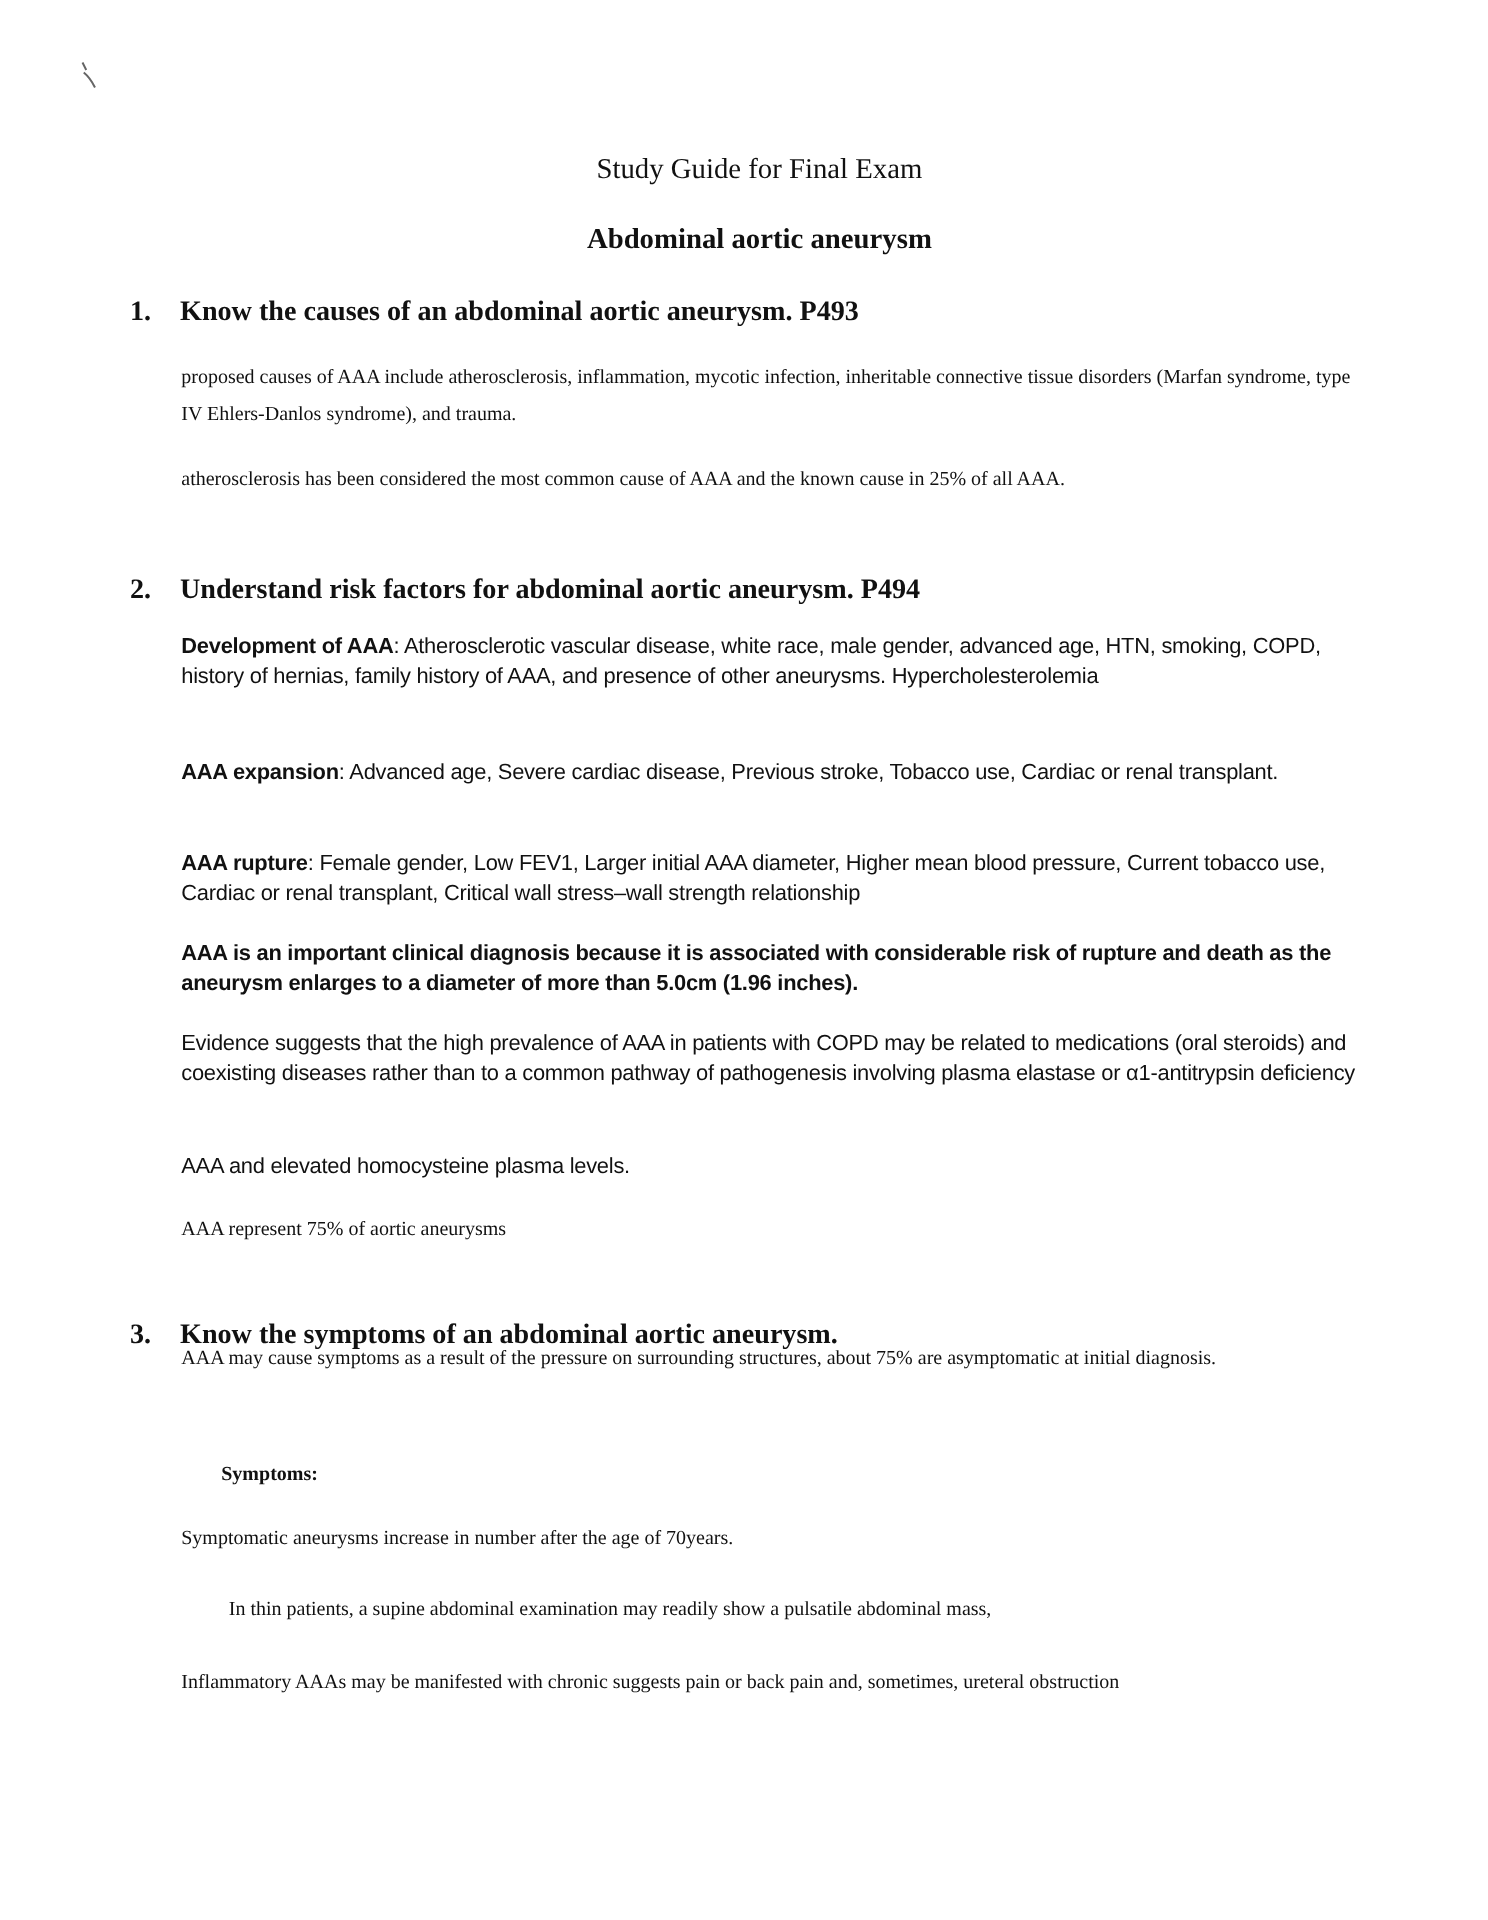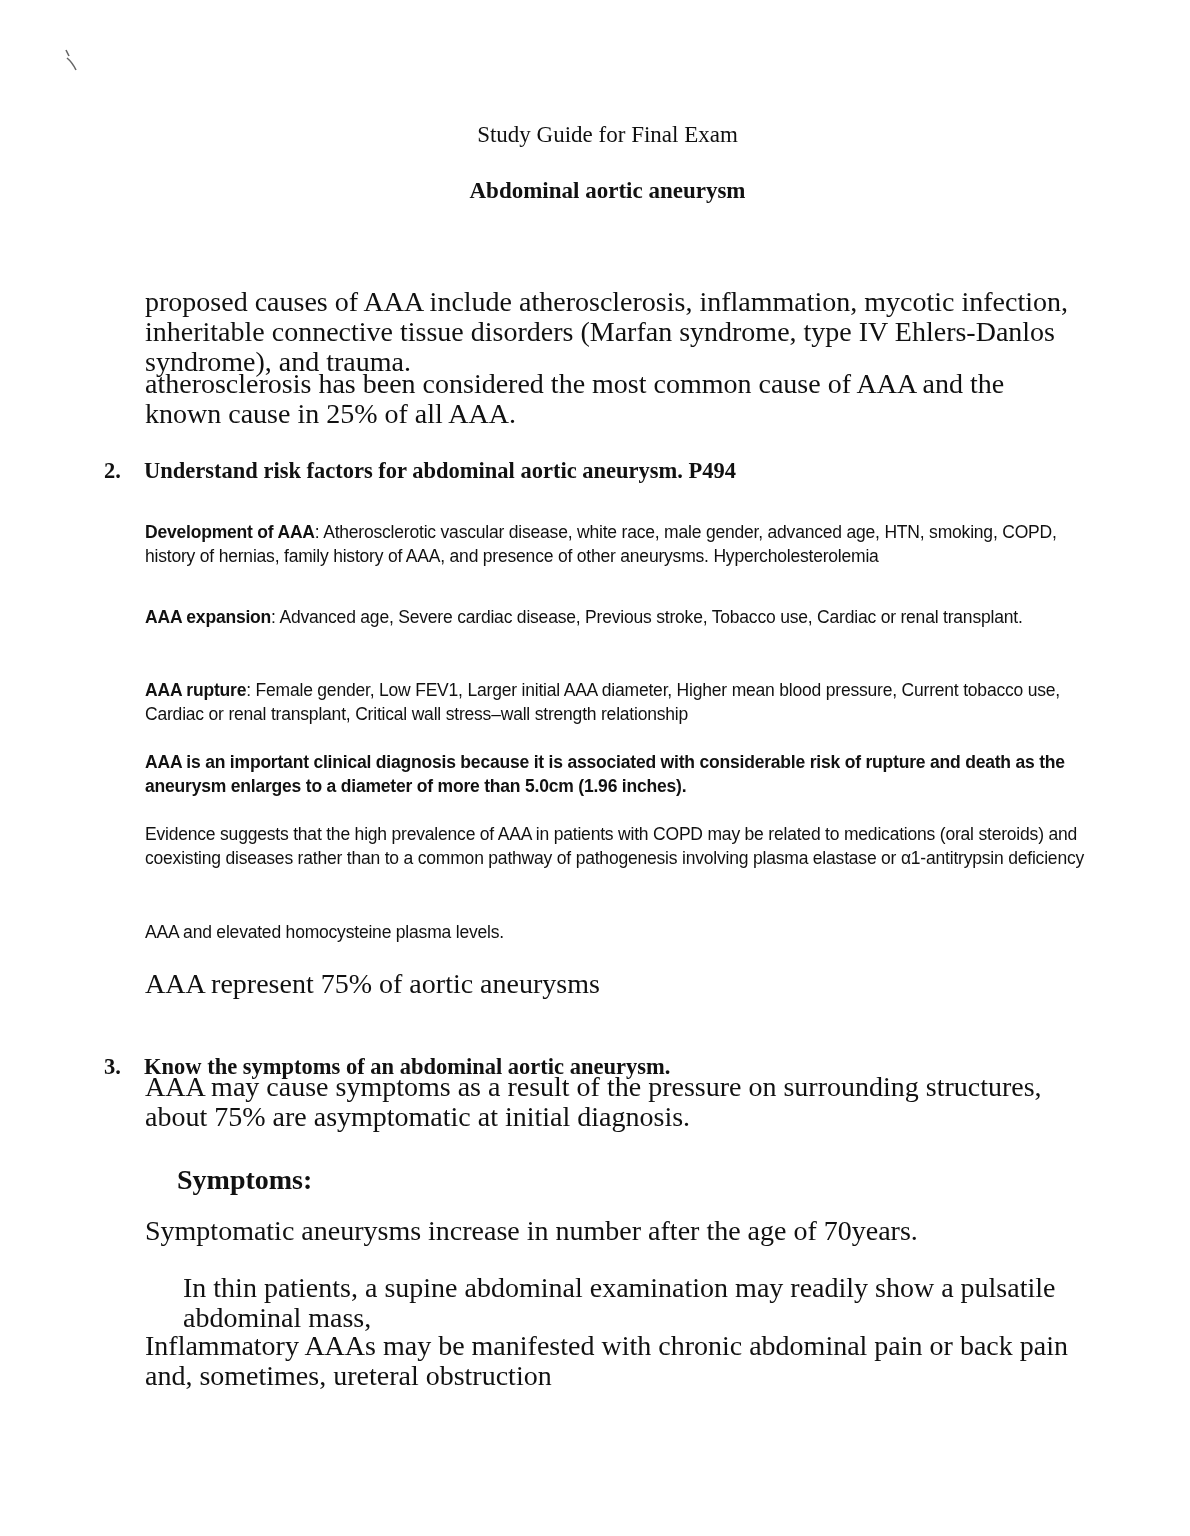--- a/index.html
+++ b/index.html
@@ -19,21 +19,21 @@
       position: absolute; left: 0; width: 1215px; text-align: center;
       font-size: 23px; top: 178px; font-weight: bold;
     }
     .q {
       position: absolute; left: 104px; font-size: 22.5px; font-weight: bold;
       white-space: nowrap;
     }
     .q .num { display: inline-block; width: 40px; }
     .p-serif {
       position: absolute; left: 145px; width: 940px;
-      font-family: "Liberation Serif", serif; font-size: 28px; line-height: 30px;
+      font-family: "Liberation Serif", serif; font-size: 16px; line-height: 30px;
     }
     .p-sans {
       position: absolute; left: 145px; width: 945px;
       font-family: "Liberation Sans", sans-serif; font-size: 17.5px; line-height: 24px;
       letter-spacing: -0.2px;
     }
     .b { font-weight: bold; }
     .serif-bold { font-weight: bold; }
   </style>
 </head>
@@ -41,28 +41,31 @@
 
 <div class="page">
 
   <svg class="scan-mark" viewBox="0 0 14 24">
     <path d="M2 2 L5 8 M3 10 Q8 14 12 22" stroke="#666" stroke-width="1.6" fill="none"></path>
   </svg>
 
   <div class="title">Study Guide for Final Exam</div>
   <div class="subtitle">Abdominal aortic aneurysm</div>
 
+  <div class="q" style="top:236px;">
+    <span class="num">1.</span><span>Know the causes of an abdominal aortic aneurysm. P493</span>
+  </div>
   <div class="p-serif" style="top:287px;">proposed causes of AAA include atherosclerosis, inflammation, mycotic infection, inheritable connective tissue disorders (Marfan syndrome, type IV Ehlers-Danlos syndrome), and trauma.</div>
   <div class="p-serif" style="top:369px;">atherosclerosis has been considered the most common cause of AAA and the known cause in 25% of all AAA.</div>
 
   <div class="q" style="top:458px;">
     <span class="num">2.</span><span>Understand risk factors for abdominal aortic aneurysm. P494</span>
   </div>
 
-  <div class="p-sans" style="top:520px;">
+  <div class="p-sans" style="top:504px;">
     <span class="b">Development of AAA</span><span>: Atherosclerotic vascular disease, white race, male gender, advanced age, HTN, smoking, COPD, history of hernias, family history of AAA, and presence of other aneurysms. Hypercholesterolemia</span>
   </div>
 
   <div class="p-sans" style="top:605px;">
     <span class="b">AAA expansion</span><span>: Advanced age, Severe cardiac disease, Previous stroke, Tobacco use, Cardiac or renal transplant.</span>
   </div>
 
   <div class="p-sans" style="top:678px;">
     <span class="b">AAA rupture</span><span>: Female gender, Low FEV1, Larger initial AAA diameter, Higher mean blood pressure, Current tobacco use, Cardiac or renal transplant, Critical wall stress–wall strength relationship</span>
   </div>
@@ -78,15 +81,15 @@
   <div class="q" style="top:1026px;margin-top:28px;">
     <span class="num">3.</span><span>Know the symptoms of an abdominal aortic aneurysm.</span>
   </div>
 
   <div class="p-serif" style="top:1072px;">AAA may cause symptoms as a result of the pressure on surrounding structures, about 75% are asymptomatic at initial diagnosis.</div>
 
   <div class="p-serif serif-bold" style="top:1165px;margin-left:32px;">Symptoms:</div>
 
   <div class="p-serif" style="top:1216px;">Symptomatic aneurysms increase in number after the age of 70years.</div>
   <div class="p-serif" style="top:1273px;margin-left:38px;">In thin patients, a supine abdominal examination may readily show a pulsatile abdominal mass,</div>
-  <div class="p-serif" style="top:1331px;">Inflammatory AAAs may be manifested with chronic abdominal pain or back pain and, sometimes, ureteral obstruction</div>
+  <div class="p-serif" style="top:1331px;">Inflammatory AAAs may be manifested with chronic suggests pain or back pain and, sometimes, ureteral obstruction</div>
 
 </div>
 
 </body></html>

